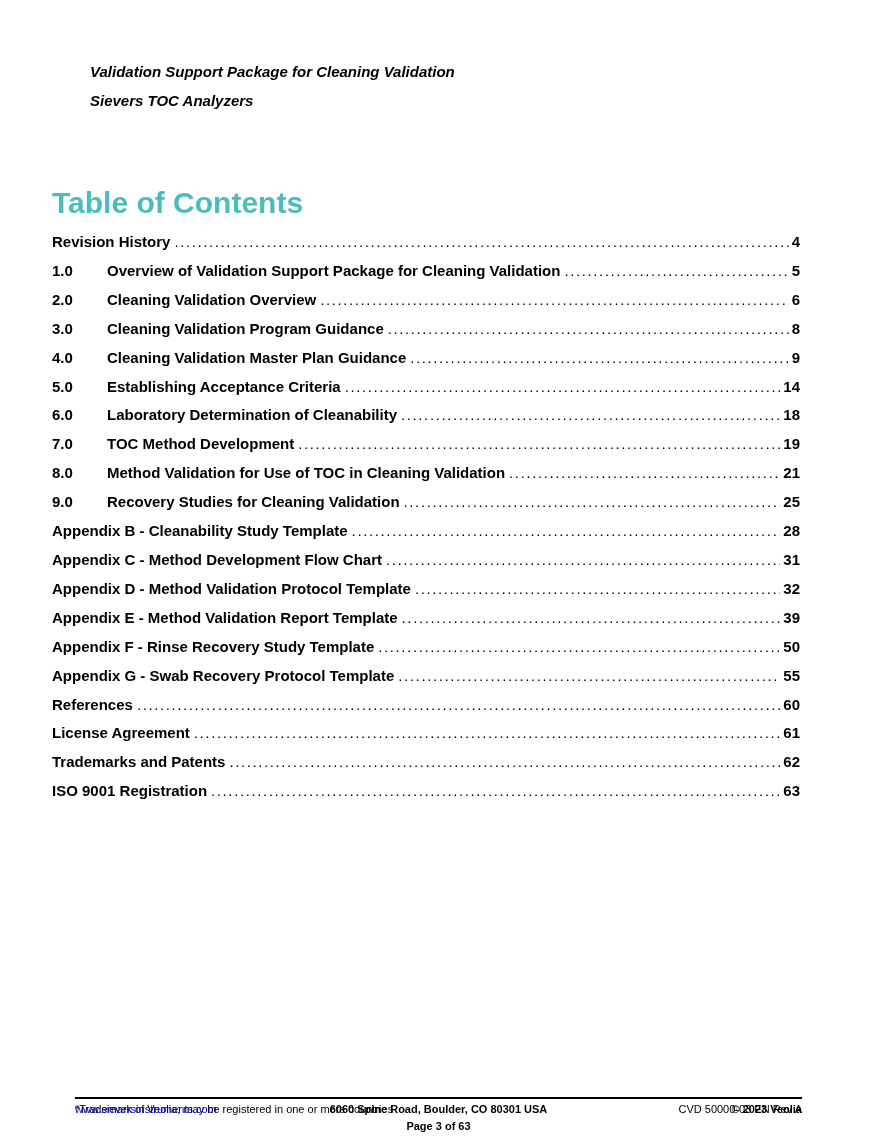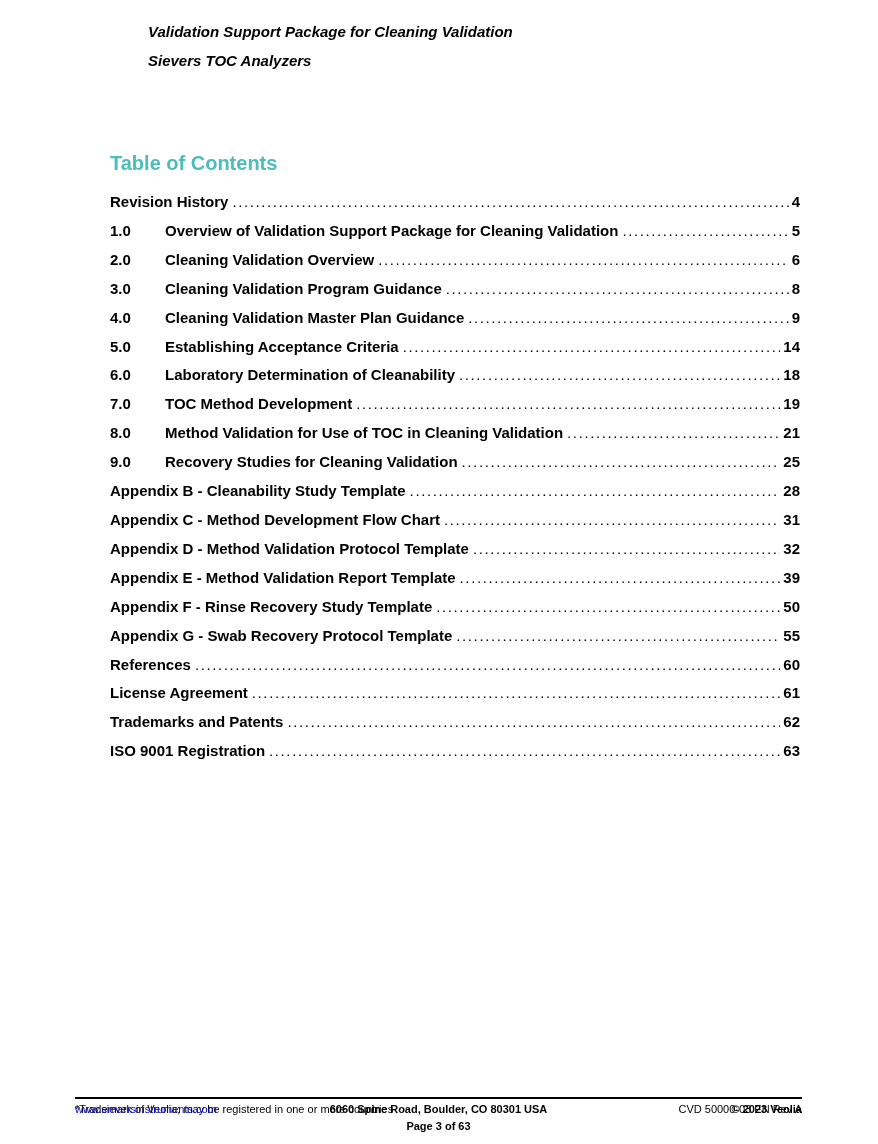--- a/index.html
+++ b/index.html
@@ -11,37 +11,38 @@
     position: relative;
     width: 878px;
     height: 1144px;
     background: #ffffff;
     font-family: "Liberation Sans", "DejaVu Sans", sans-serif;
     color: #000000;
     overflow: hidden;
     box-sizing: border-box;
   }
   .content {
-    padding: 17px 78px 0 110px;
+    padding: 17px 78px 0 52px;
+    margin-top: 40px;
   }
   
   .doc-header {
     padding-left: 38px;
   }
   .doc-header div {
     font-size: 15px;
     line-height: 29px;
     font-weight: bold;
     font-style: italic;
     white-space: nowrap;
   }
   
   .page-title {
     margin: 69px 0 6px 0;
-    font-size: 20px;
+    font-size: 30px;
     line-height: 38px;
     font-weight: bold;
     color: var(--title-accent, #4CBCBC);
   }
   
   .toc {
     display: block;
   }
   .toc-row {
     display: flex;

